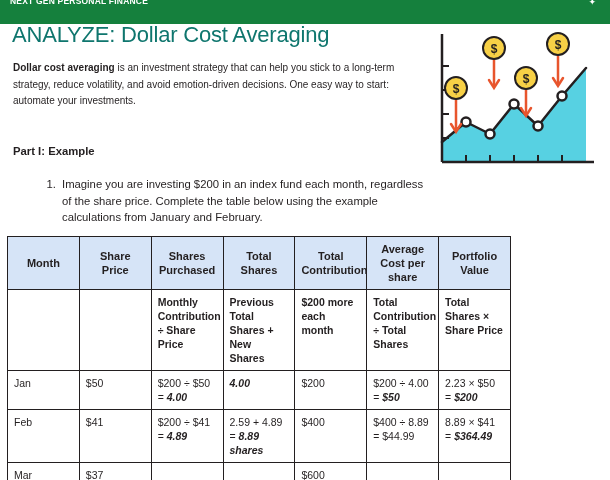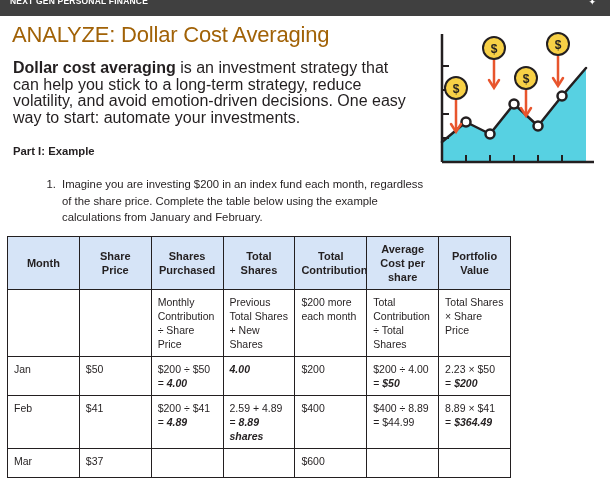--- a/index.html
+++ b/index.html
@@ -17,22 +17,22 @@
   .page {
     position: relative;
     width: 610px;
     height: 480px;
   }
   
   .header-bar {
     position: absolute;
     top: 0; left: 0;
     width: 610px;
-    height: 16px;
-    background: #404040;
+    height: 24px;
+    background: #15803d;
     overflow: hidden;
   }
   .header-brand {
     position: absolute;
     left: 10px;
     top: -4px;
     color: #ffffff;
     font-size: 8.5px;
     font-weight: bold;
     letter-spacing: 0.2px;
@@ -45,30 +45,30 @@
     color: #ffffff;
     font-size: 9px;
   }
   
   .title {
     position: absolute;
     left: 12px;
     top: 22px;
     font-size: 22px;
     font-weight: normal;
-    color: #a16207;
+    color: #0f766e;
     letter-spacing: -0.2px;
   }
   
   .intro {
     position: absolute;
     left: 13px;
     top: 60px;
     width: 400px;
-    font-size: 16px;
+    font-size: 10px;
     line-height: 16.5px;
     color: #231f20;
   }
   .intro b { font-weight: bold; }
   
   .part-heading {
     position: absolute;
     left: 13px;
     top: 145px;
     font-size: 11.3px;
@@ -124,21 +124,21 @@
     font-weight: bold;
     vertical-align: middle;
     height: 34px;
     font-size: 11px;
   }
   table.dca tbody td {
     background: #ffffff;
   }
   tr.formula-row td {
     height: 46px;
-    font-weight: normal;
+    font-weight: bold;
     font-size: 10.5px;
   }
   tr.data-row td {
     height: 28px;
   }
   tr.short-row td {
     height: 18px;
   }
   td.c-month { width: 46px; }
   td.c-share { width: 52px; }

